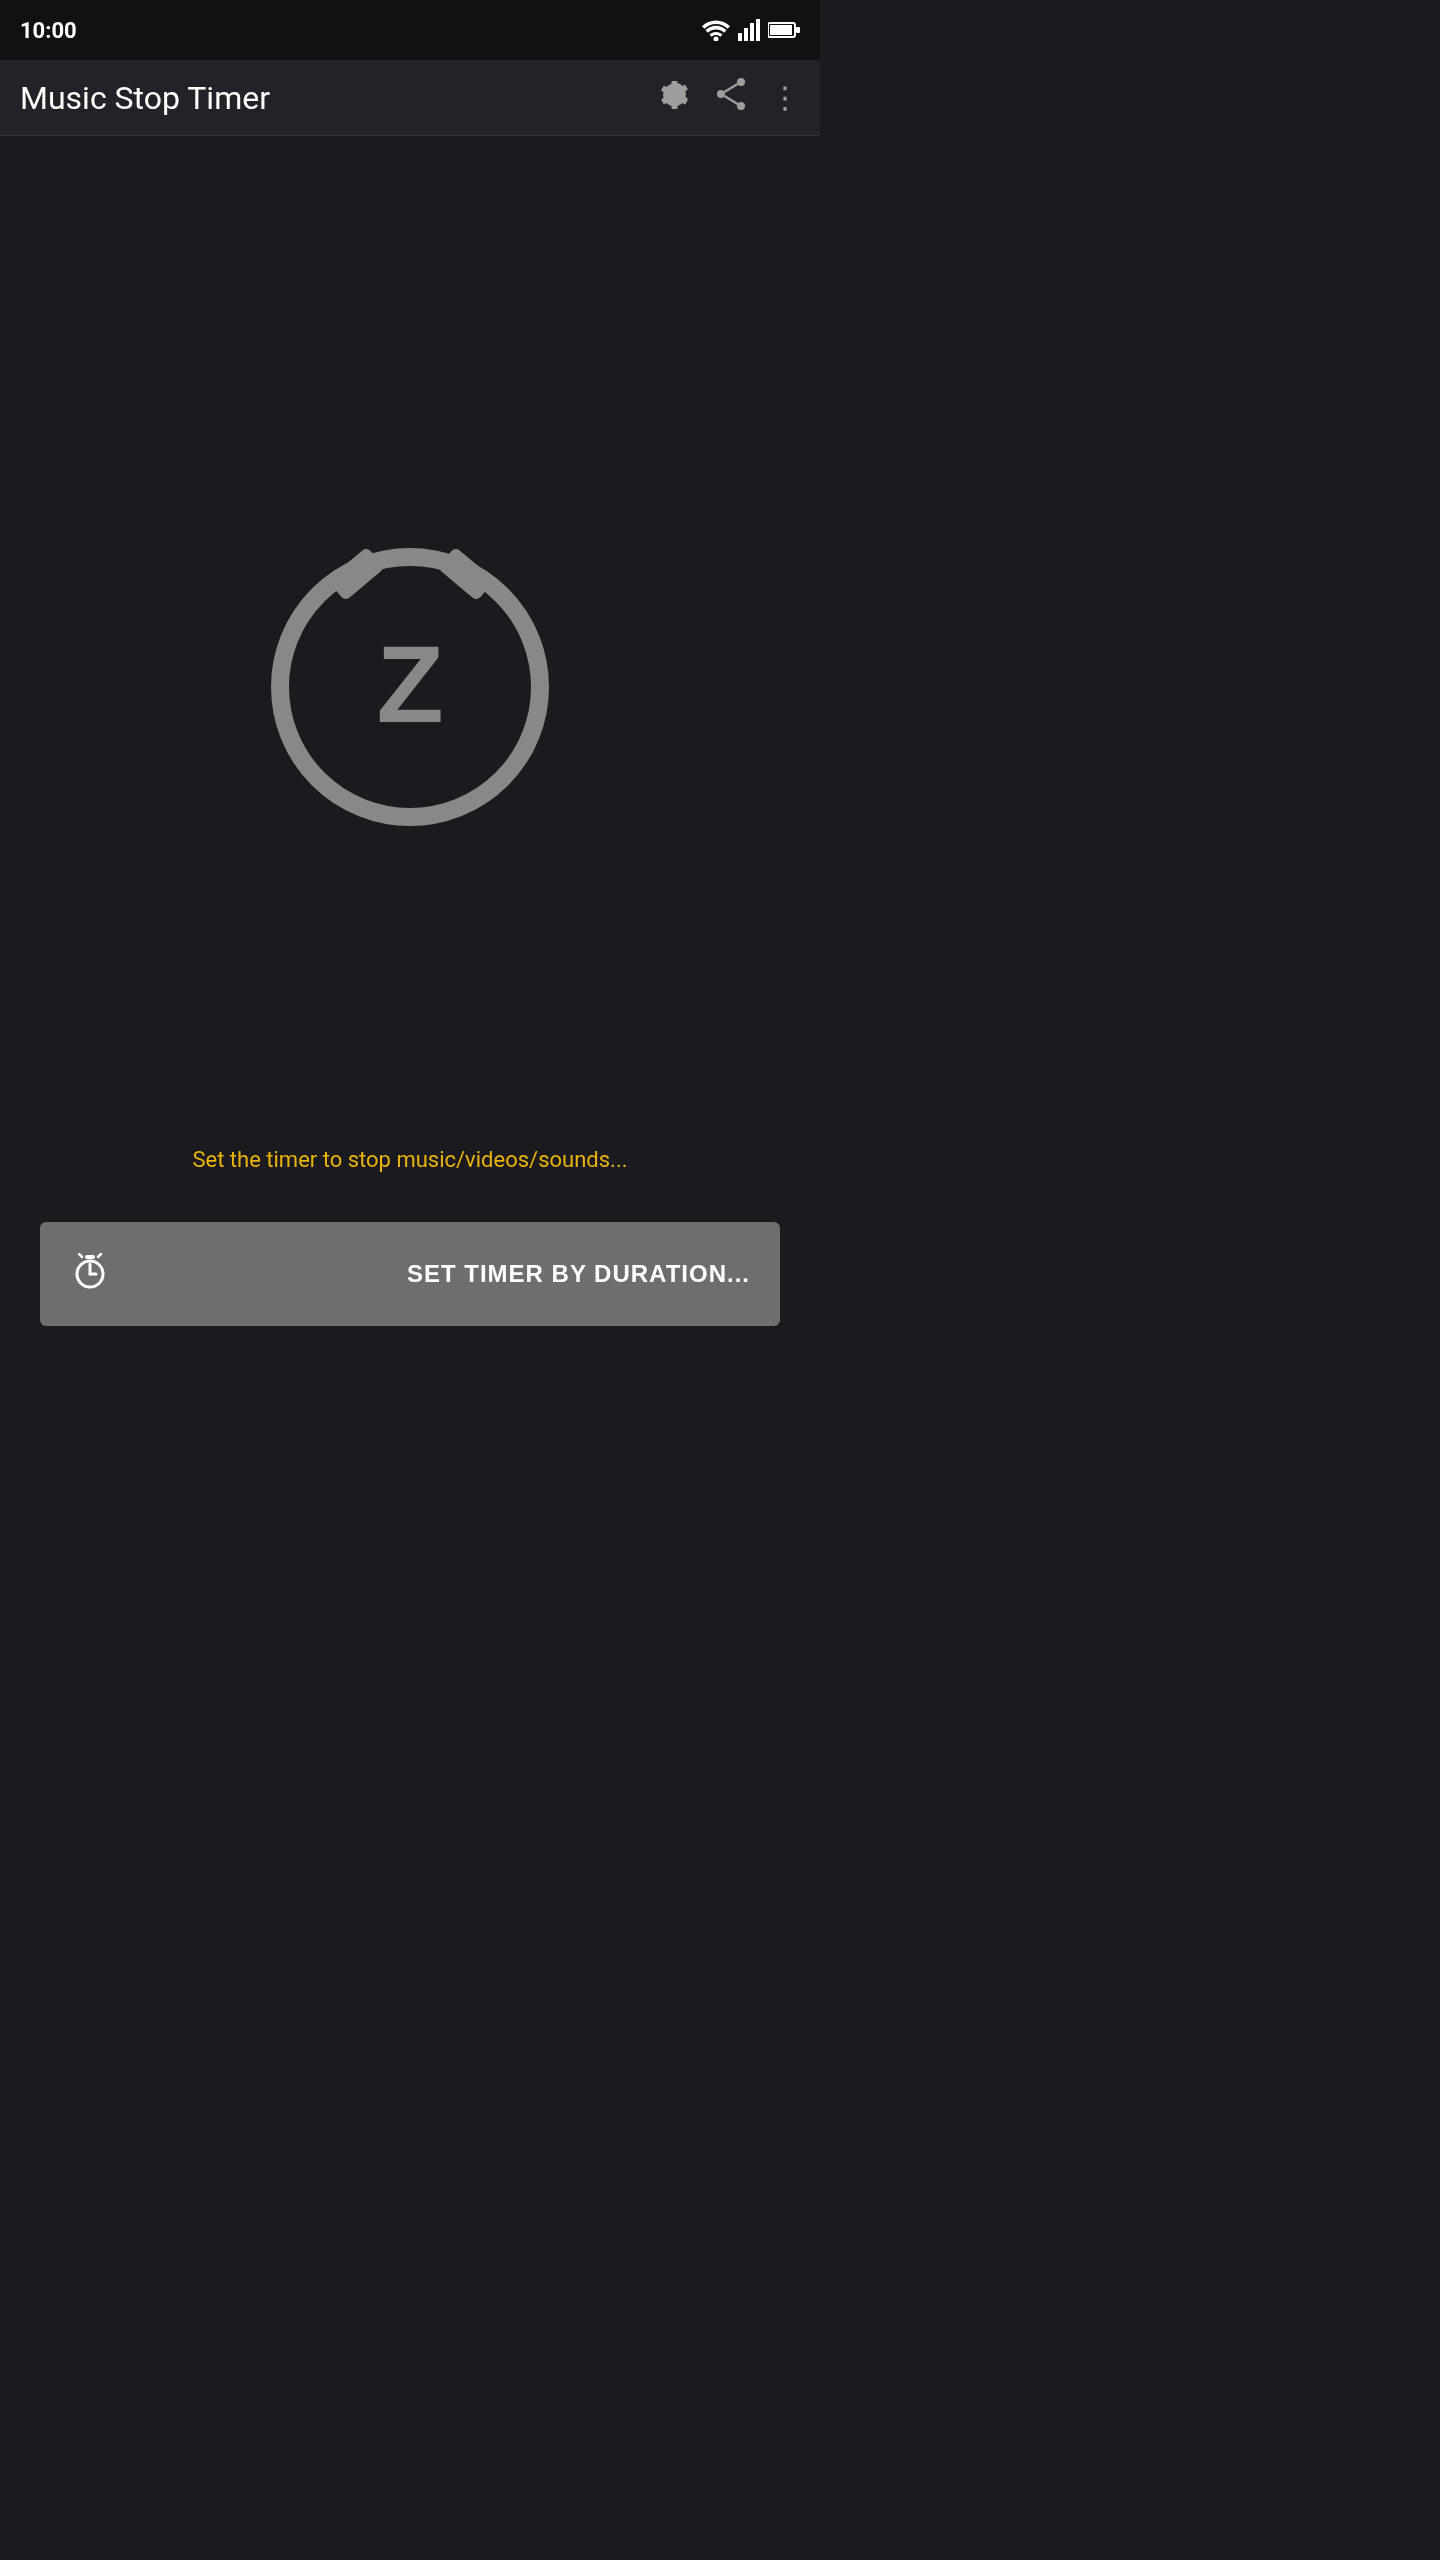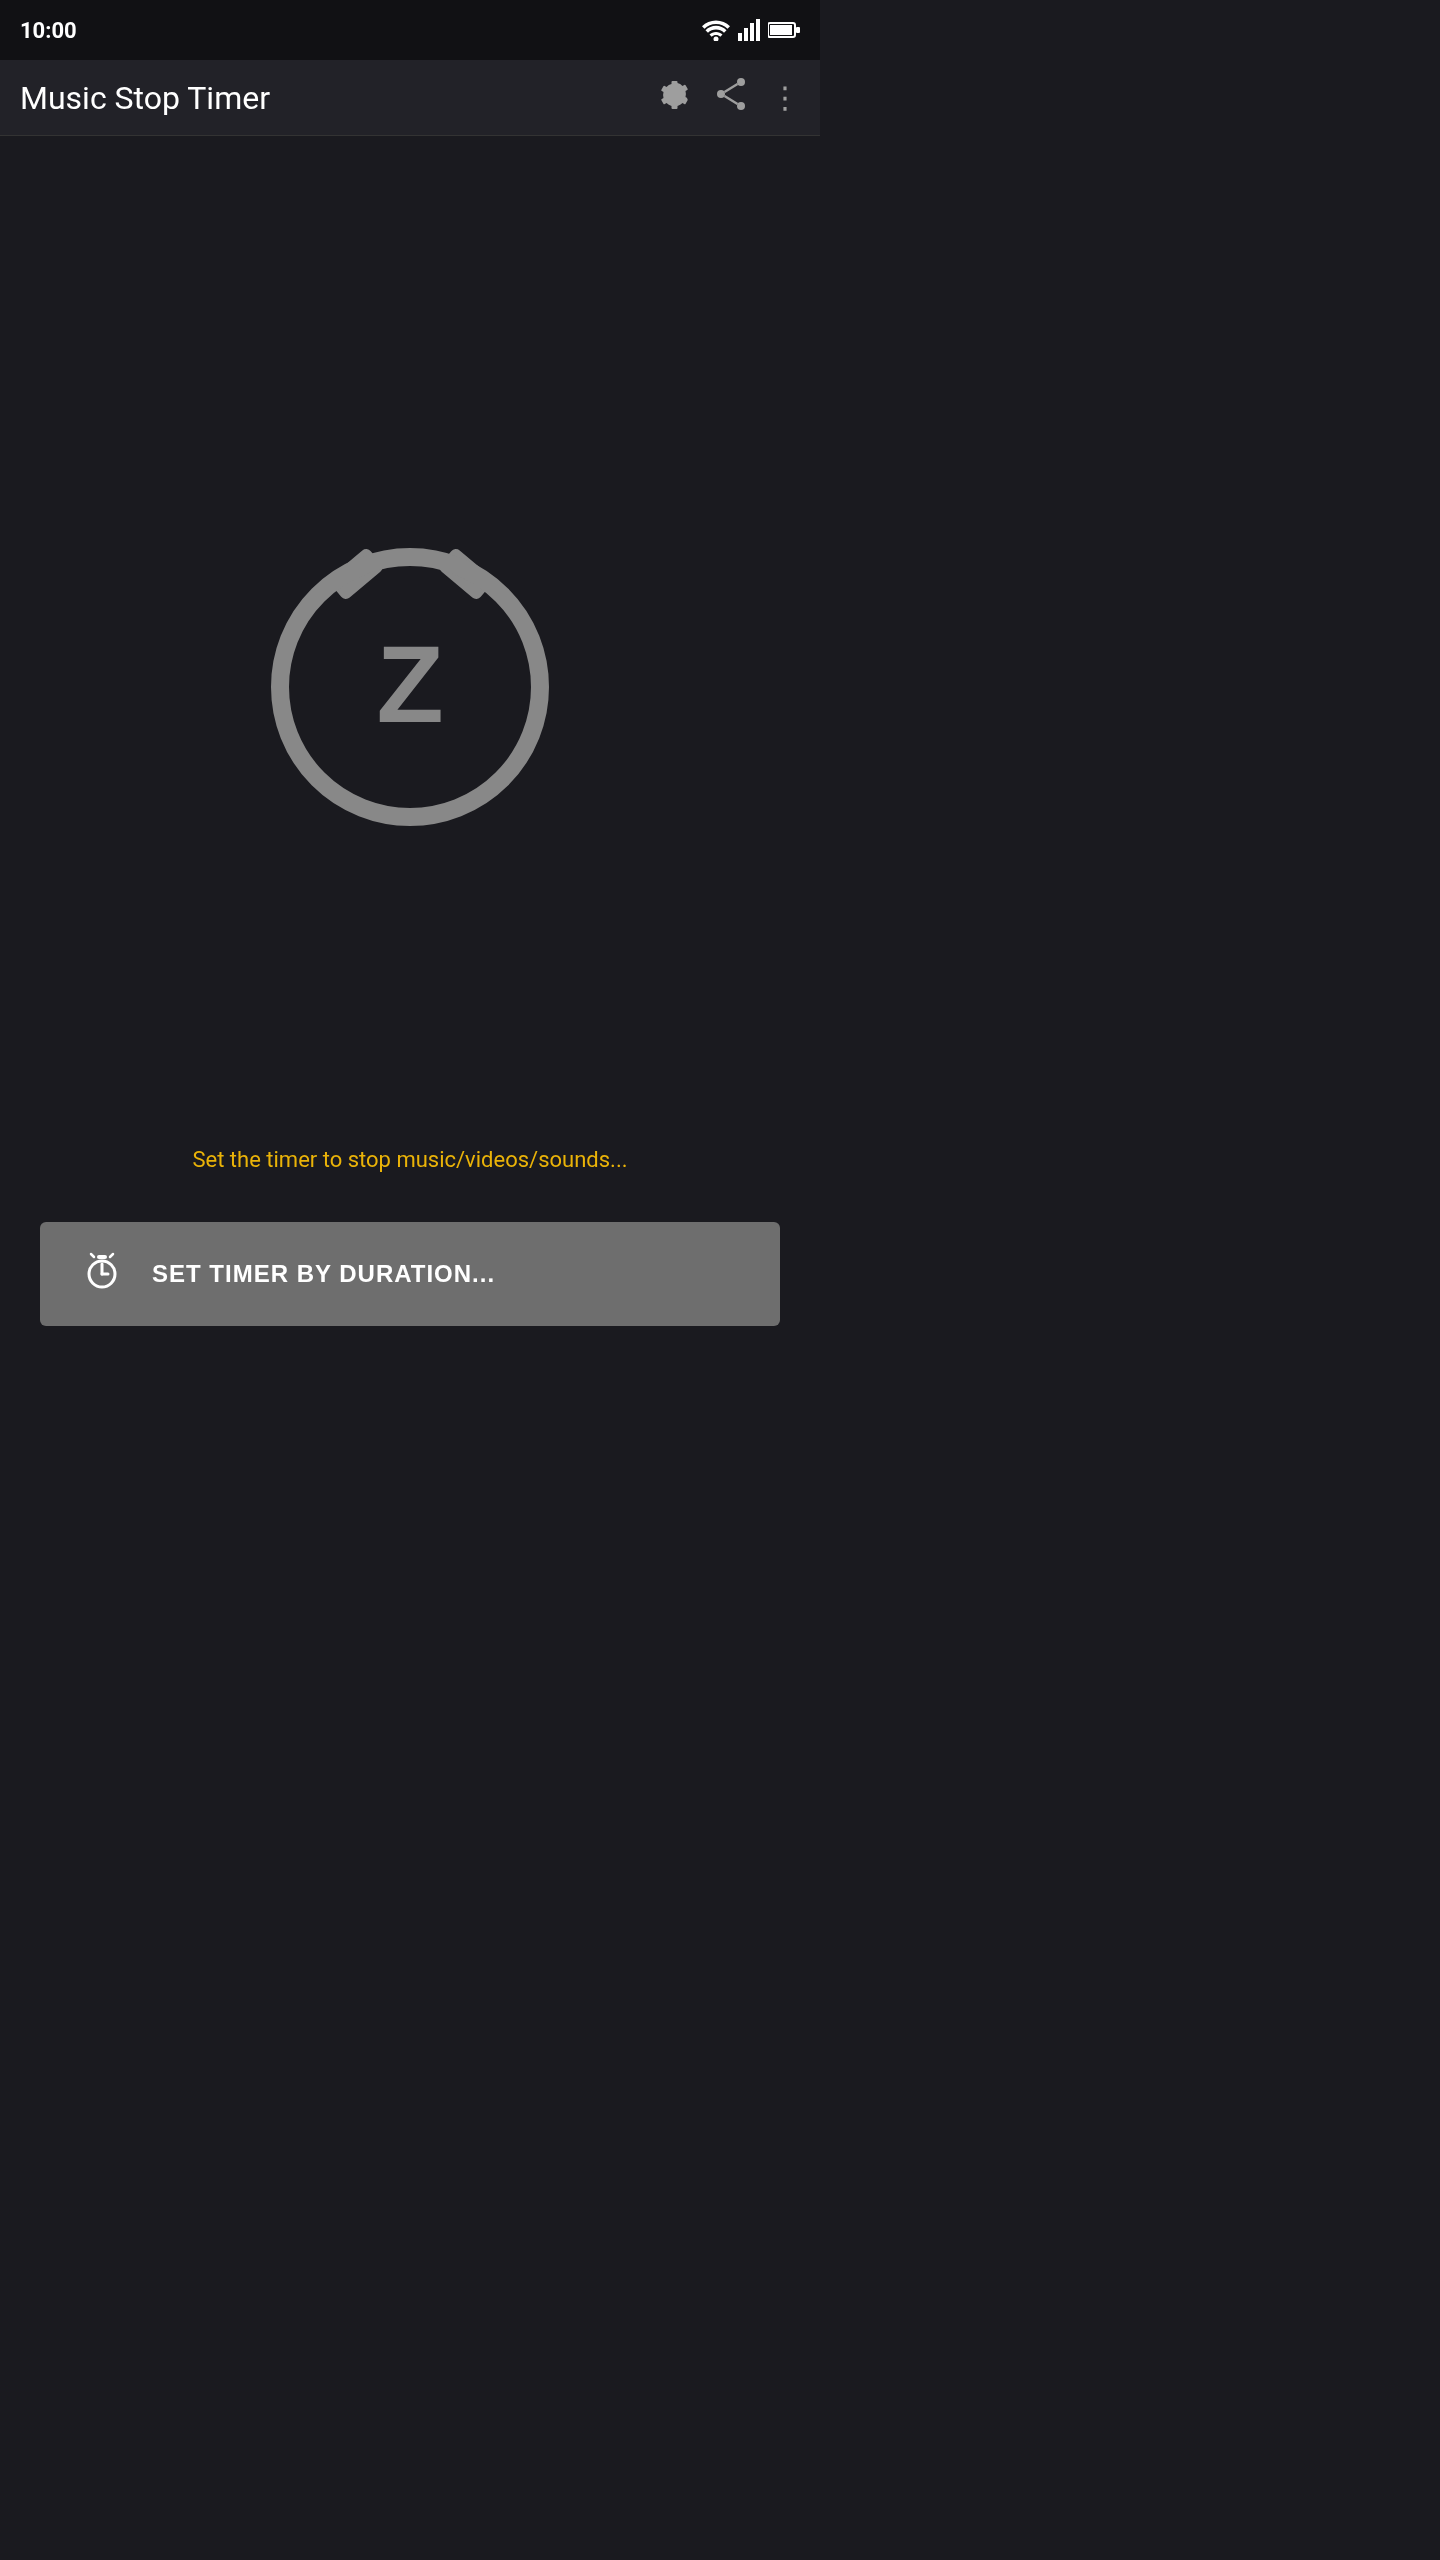--- a/index.html
+++ b/index.html
@@ -107,26 +107,27 @@
       display: flex;
       flex-direction: column;
       gap: 20px;
       margin-bottom: 80px;
     }
 
     .action-button {
       background-color: #6e6e6e;
       border: none;
       border-radius: 6px;
-      padding: 28px 42px;
+      padding: 28px 30px;
       display: flex;
       align-items: center;
       gap: 30px;
       cursor: pointer;
       width: 100%;
+      justify-content: space-between;
     }
 
     .button-icon {
       color: #ffffff;
       font-size: 32px;
       flex-shrink: 0;
     }
 
     .button-label {
       color: #ffffff;

